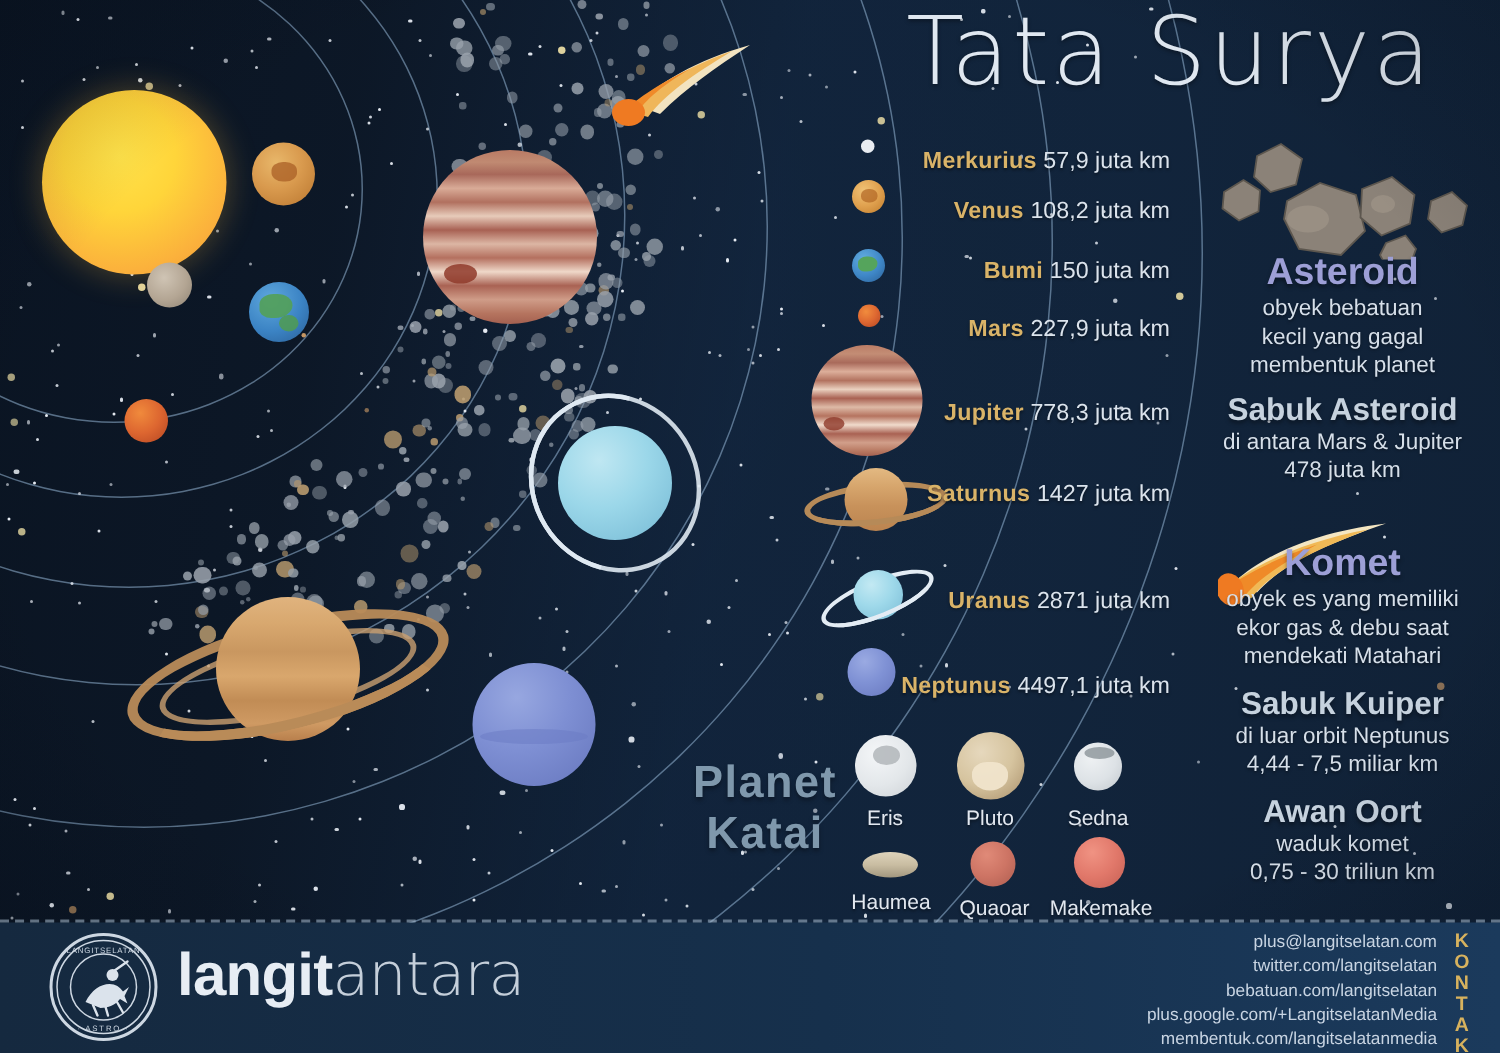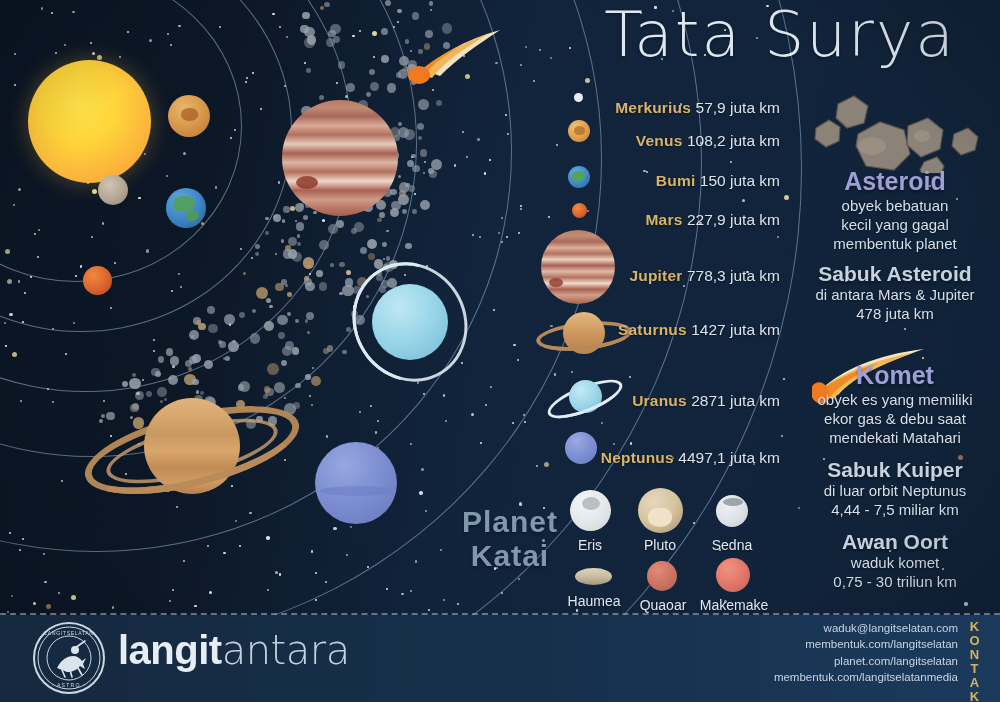--- a/index.html
+++ b/index.html
@@ -916,23 +916,24 @@
       <text x="34" y="11" text-anchor="middle" fill="#cdd7e2" font-size="5.2" font-family="Liberation Sans, sans-serif" letter-spacing="0.6">LANGITSELATAN</text>
       <text x="34" y="63" text-anchor="middle" fill="#cdd7e2" font-size="5.2" font-family="Liberation Sans, sans-serif" letter-spacing="1.2">· ASTRO ·</text>
     </svg>
   </div>
 
   <div id="wordmark">
     <span class="b">langit</span><span class="t">antara</span>
   </div>
 
   <div id="contact">
-    <div>waduk@langitselatan.com</div>
-    <div>membentuk.com/langitselatan</div>
-    <div>planet.com/langitselatan</div>
+    <div>plus@langitselatan.com</div>
+    <div>twitter.com/langitselatan</div>
+    <div>bebatuan.com/langitselatan</div>
+    <div>plus.google.com/+LangitselatanMedia</div>
     <div>membentuk.com/langitselatanmedia</div>
   </div>
 
   <div id="kontak">
       <div>K</div>
       <div>O</div>
       <div>N</div>
       <div>T</div>
       <div>A</div>
       <div>K</div>

